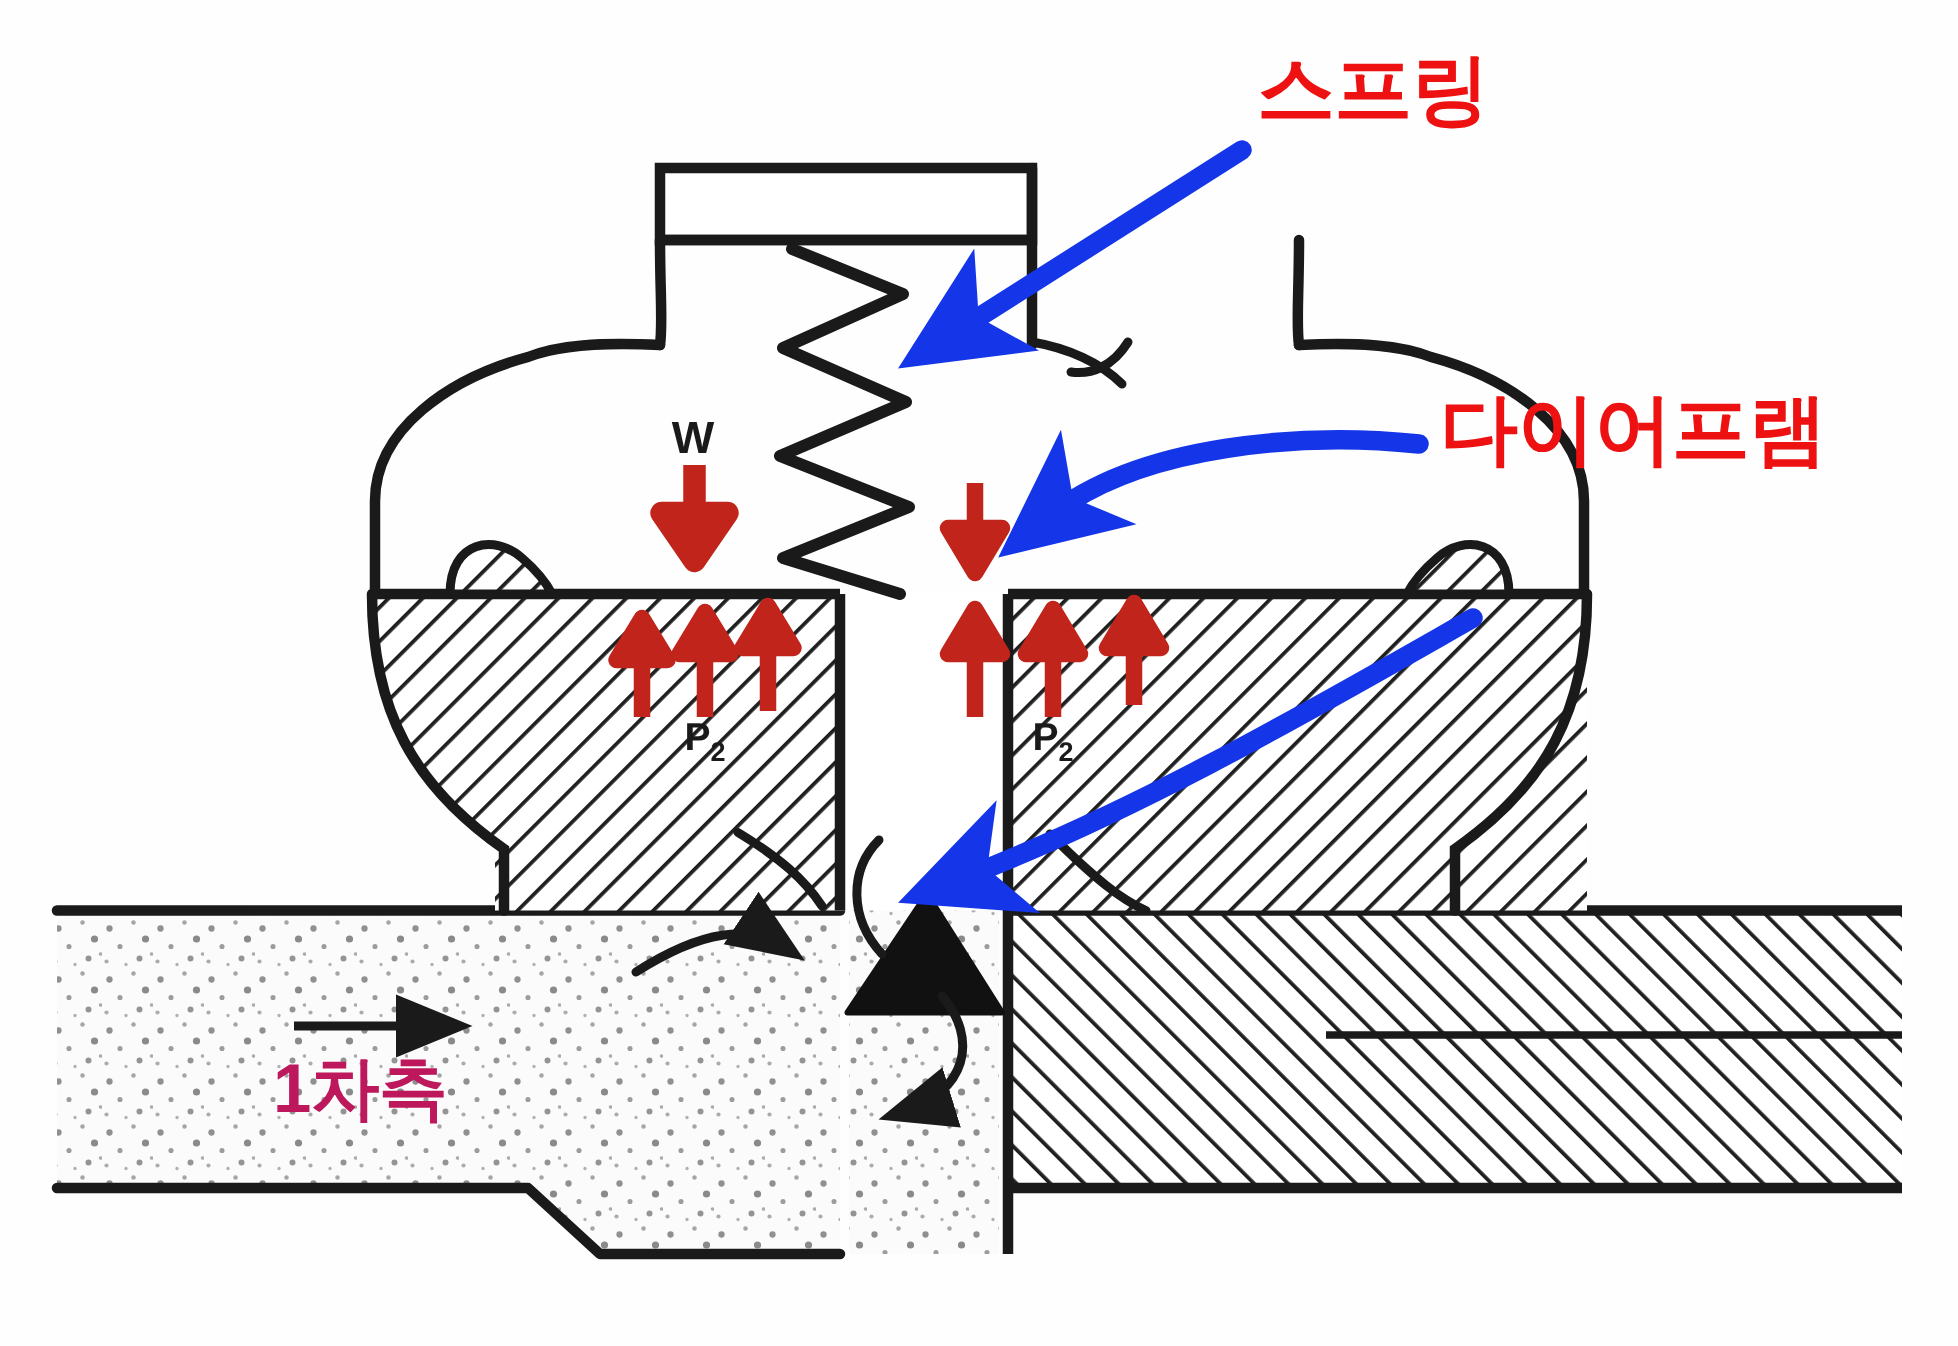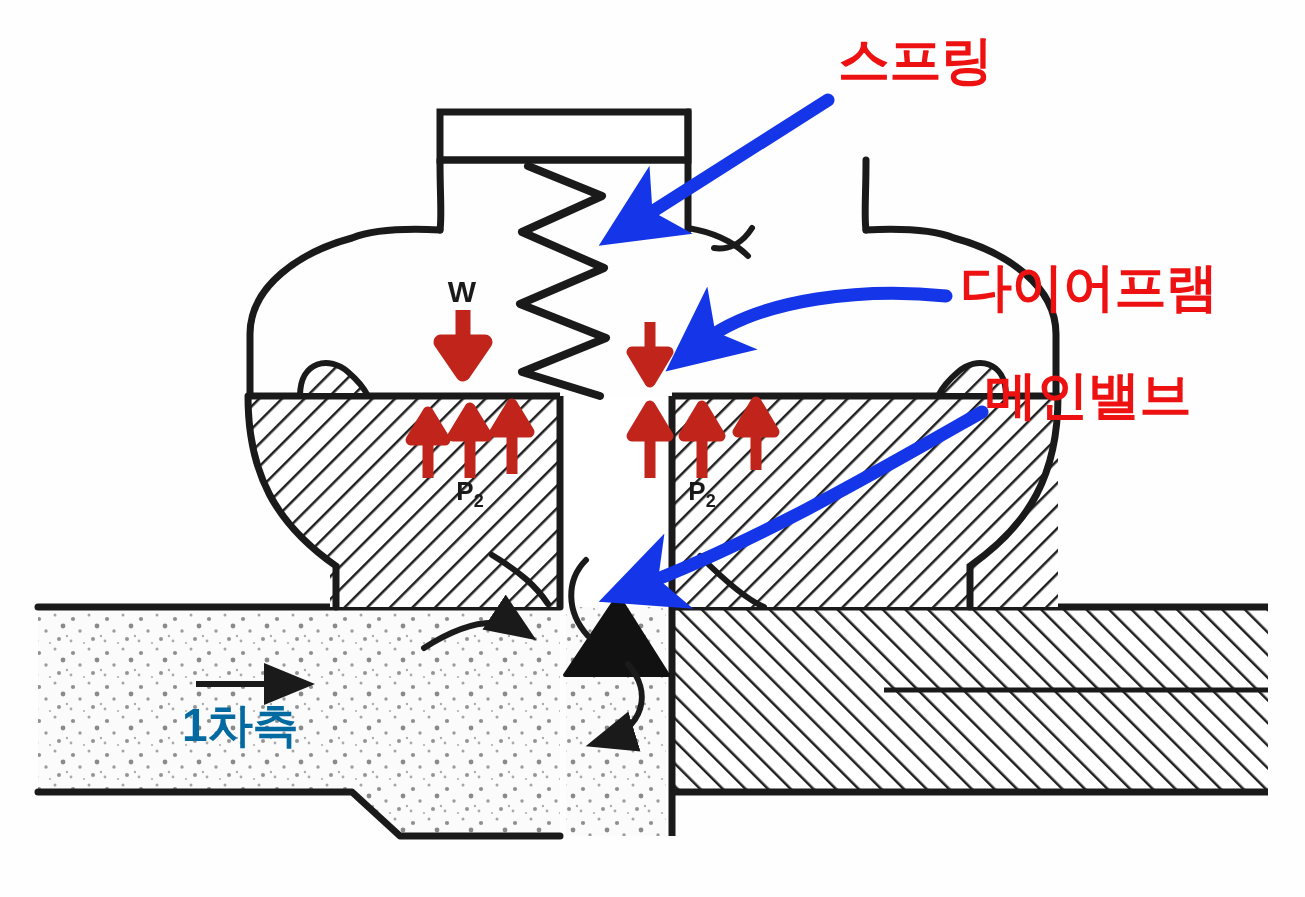--- a/index.html
+++ b/index.html
@@ -32,21 +32,21 @@
     font-weight: bold;
     white-space: nowrap;
     line-height: 1;
     letter-spacing: -0.5px;
   }
   .anno-bright {
     color: #ee1111;
     font-size: 52px;
   }
   .anno-brick {
-    color: #0369a1;
+    color: #be185d;
     font-size: 46px;
     text-align: right;
   }
   #lbl-spring   { left: 838px; top: 34px; }
   #lbl-diaphragm{ left: 960px; top: 261px; }
   #lbl-mainvalve{ left: 985px; top: 369px; }
   #lbl-primary  { left: 182px; top: 702px; }
   #lbl-secondary{ left: 913px; top: 700px; }
 </style>
 </head>
@@ -217,18 +217,17 @@
 
     <g>
       <path d="M982,412 C880,470 760,540 640,586" fill="none" stroke="#1436e8" stroke-width="13" stroke-linecap="round" marker-end="url(#blueHead)"></path>
     </g>
   </svg>
 
   <div class="anno anno-bright" id="lbl-spring">스프링</div>
 
   <div class="anno anno-bright" id="lbl-diaphragm">다이어프램</div>
 
-  <div class="anno anno-bright" id="lbl-mainvalve">메인밸브</div>
 
   <div class="anno anno-brick" id="lbl-primary">1차측</div>
 
 
 </div>
 
 </body></html>

